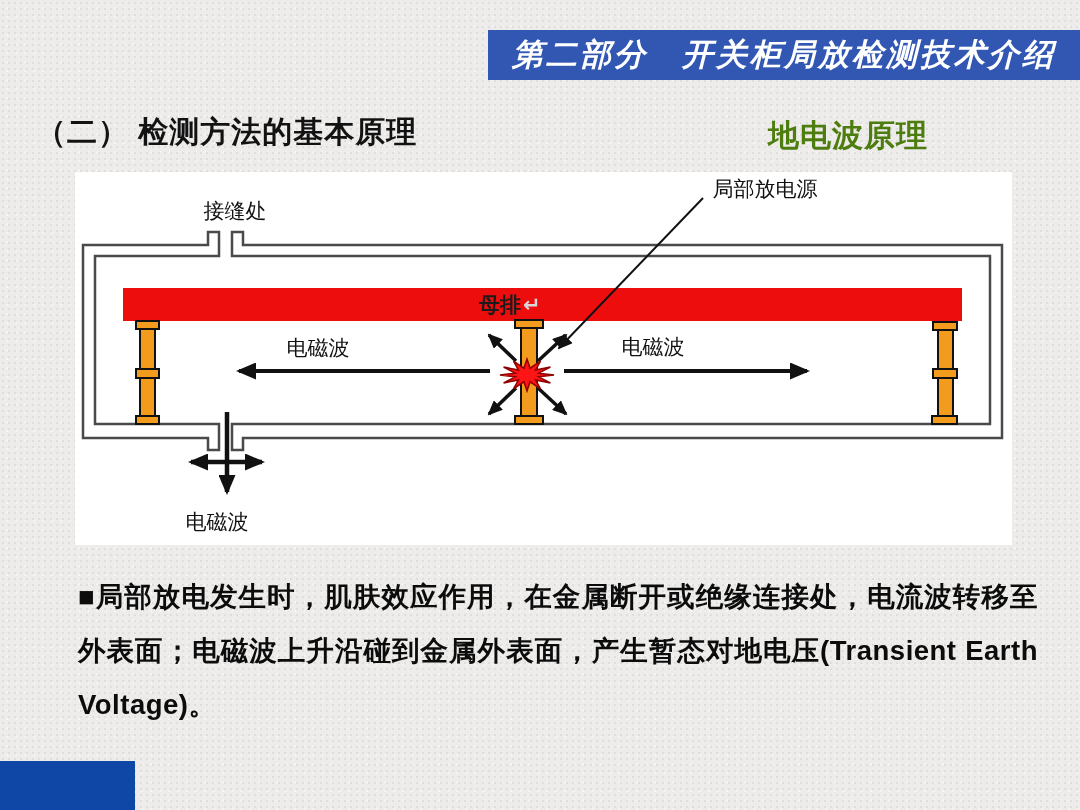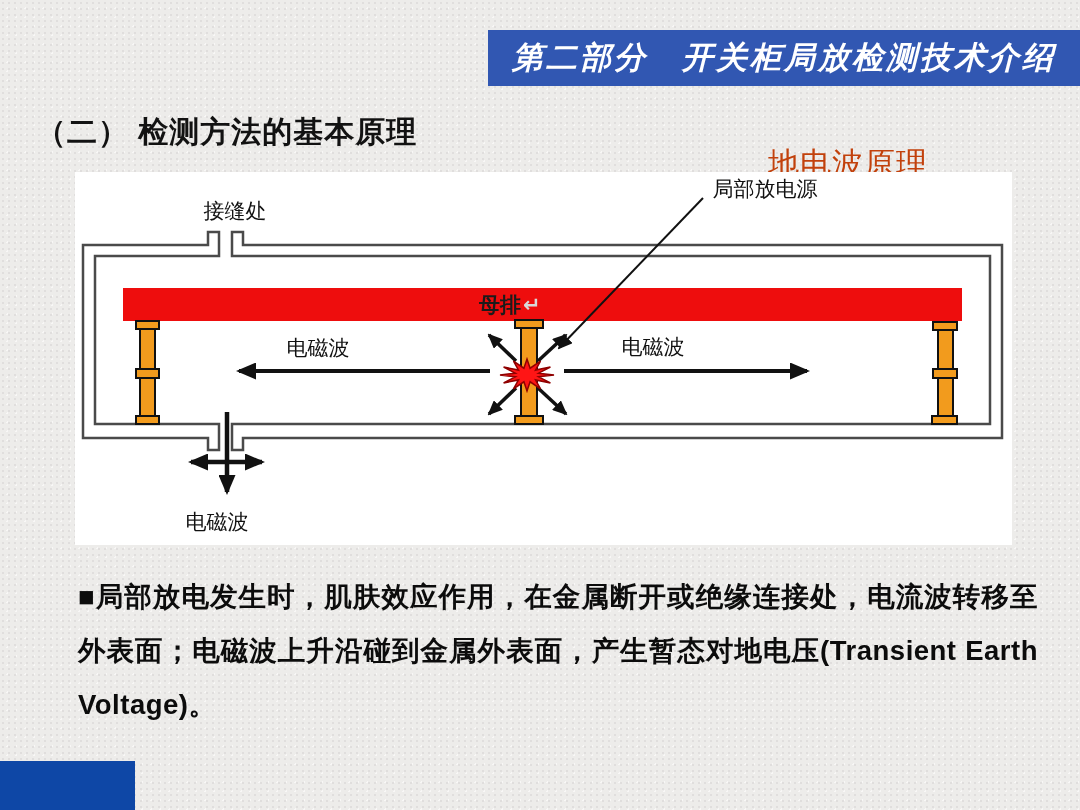--- a/index.html
+++ b/index.html
@@ -10,40 +10,39 @@
     background-image:
       radial-gradient(#e0dedd 1px, transparent 1px),
       radial-gradient(#f8f7f6 1px, transparent 1px);
     background-size:6px 6px, 9px 9px;
     background-position:0 0, 3px 4px;
     overflow:hidden;
   }
   .slide{position:relative;width:1080px;height:810px;}
 
   .banner{
-    position:absolute;left:488px;top:30px;width:592px;height:56px;
+    position:absolute;left:488px;top:30px;width:592px;height:50px;
     background:#3157b2;
     display:flex;align-items:center;justify-content:center;
   }
   .banner-text{
     color:#ffffff;font-size:31px;font-weight:bold;font-style:italic;
     font-family:"DejaVu Serif","Liberation Serif",serif;
     letter-spacing:3px;white-space:nowrap;
   }
 
   .title-main{
     position:absolute;left:36px;top:112px;
     font-size:30px;font-weight:bold;color:#121212;letter-spacing:1px;
     white-space:nowrap;
   }
   .title-highlight{
     position:absolute;left:768px;top:115px;
-    font-size:31px;font-weight:normal;color:#c2410c;letter-spacing:1px;
+    font-size:31px;font-weight:bold;color:#4d7c0f;letter-spacing:1px;
     white-space:nowrap;
-    margin-top:28px;
   }
 
   .panel{
     position:absolute;left:75px;top:172px;width:937px;height:373px;
     background:#ffffff;
   }
   .panel svg{display:block;}
   .diag-label{
     font-family:"Liberation Sans","DejaVu Sans",sans-serif;
     font-size:21px;fill:#111111;

